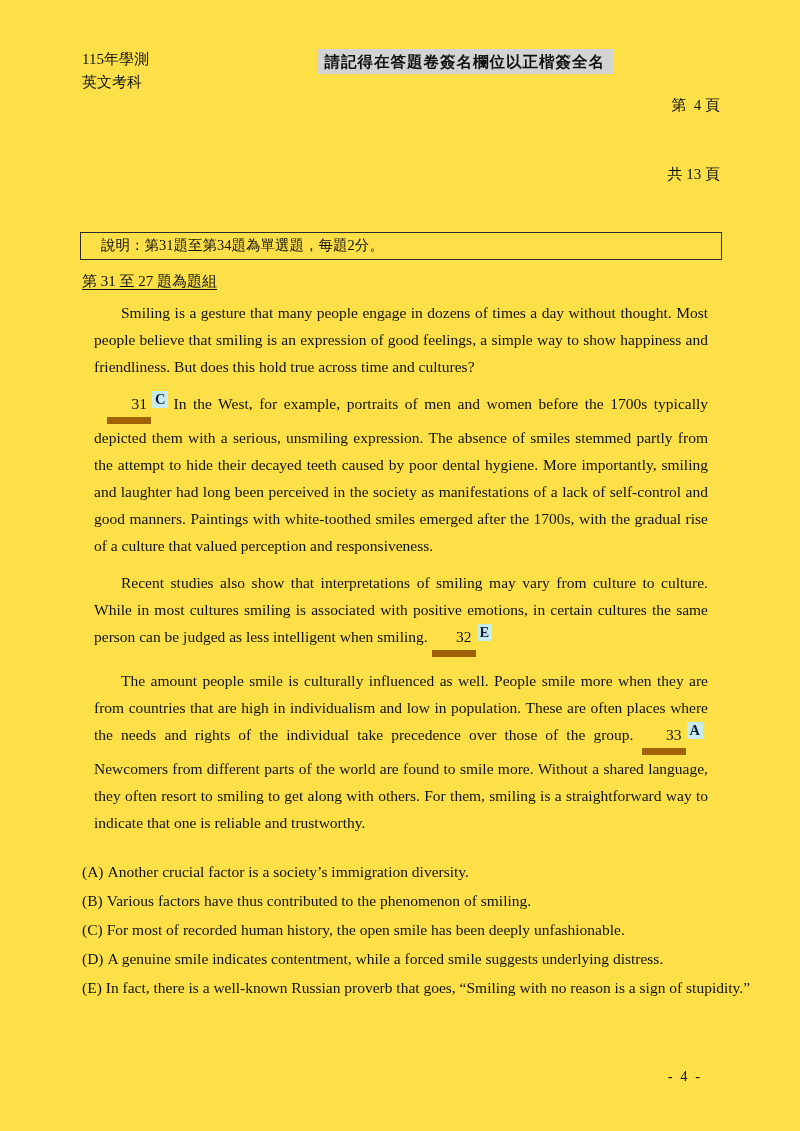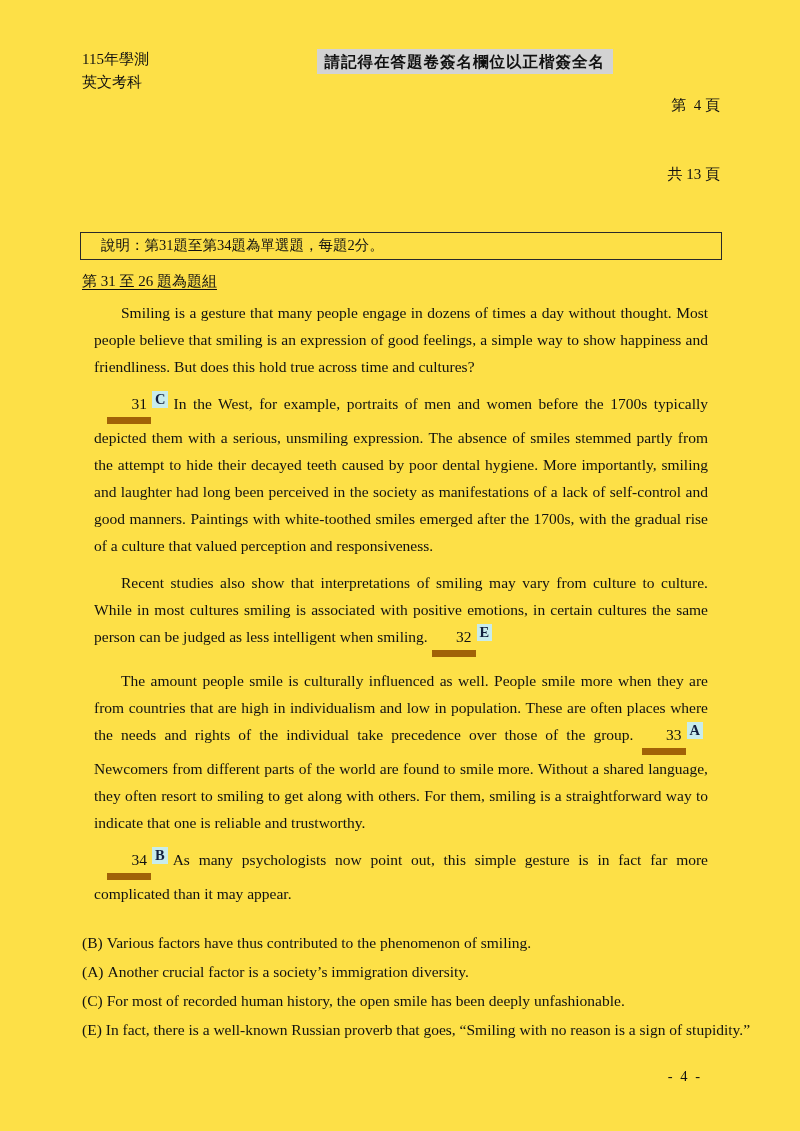--- a/index.html
+++ b/index.html
@@ -117,34 +117,34 @@
     </div>
     <div class="hdr-right">
       <div>第  4 頁</div>
       <div>共 13 頁</div>
     </div>
   </div>
 
 
   <div class="instruction-box">說明：第31題至第34題為單選題，每題2分。</div>
 
-  <div class="group-heading">第 31 至 26 題為題組</div>
+  <div class="group-heading">第 31 至 27 題為題組</div>
 
   <p class="para"><span>Smiling is a gesture that many people engage in dozens of times a day without thought. Most people believe that smiling is an expression of good feelings, a simple way to show happiness and friendliness. But does this hold true across time and cultures?</span></p>
 
   <p class="para blank-start"><span class="blank">31</span><span class="ans">C</span><span>In the West, for example, portraits of men and women before the 1700s typically depicted them with a serious, unsmiling expression. The absence of smiles stemmed partly from the attempt to hide their decayed teeth caused by poor dental hygiene. More importantly, smiling and laughter had long been perceived in the society as manifestations of a lack of self-control and good manners. Paintings with white-toothed smiles emerged after the 1700s, with the gradual rise of a culture that valued perception and responsiveness.</span></p>
 
   <p class="para"><span>Recent studies also show that interpretations of smiling may vary from culture to culture. While in most cultures smiling is associated with positive emotions, in certain cultures the same person can be judged as less intelligent when smiling.</span> <span class="blank">32</span><span class="ans">E</span></p>
 
   <p class="para"><span>The amount people smile is culturally influenced as well. People smile more when they are from countries that are high in individualism and low in population. These are often places where the needs and rights of the individual take precedence over those of the group.</span> <span class="blank">33</span><span class="ans">A</span><span>Newcomers from different parts of the world are found to smile more. Without a shared language, they often resort to smiling to get along with others. For them, smiling is a straightforward way to indicate that one is reliable and trustworthy.</span></p>
 
-  <p class="para blank-start"><span class="blank">34</span><span class="ans">B</span><span>As many psychologists now point out, this simple gesture is in fact far more complicated than it may appear.</span></p>
 
   <div class="options">
+    <div class="option"><span class="opt-label">(A)</span><span>Another crucial factor is a society’s immigration diversity.</span></div>
     <div class="option"><span class="opt-label">(B)</span><span>Various factors have thus contributed to the phenomenon of smiling.</span></div>
-    <div class="option"><span class="opt-label">(A)</span><span>Another crucial factor is a society’s immigration diversity.</span></div>
     <div class="option"><span class="opt-label">(C)</span><span>For most of recorded human history, the open smile has been deeply unfashionable.</span></div>
+    <div class="option"><span class="opt-label">(D)</span><span>A genuine smile indicates contentment, while a forced smile suggests underlying distress.</span></div>
     <div class="option"><span class="opt-label">(E)</span><span>In fact, there is a well-known Russian proverb that goes, “Smiling with no reason is a sign of stupidity.”</span></div>
   </div>
 
   <div class="footer">- 4 -</div>
 
 </div>
 
 </body></html>

